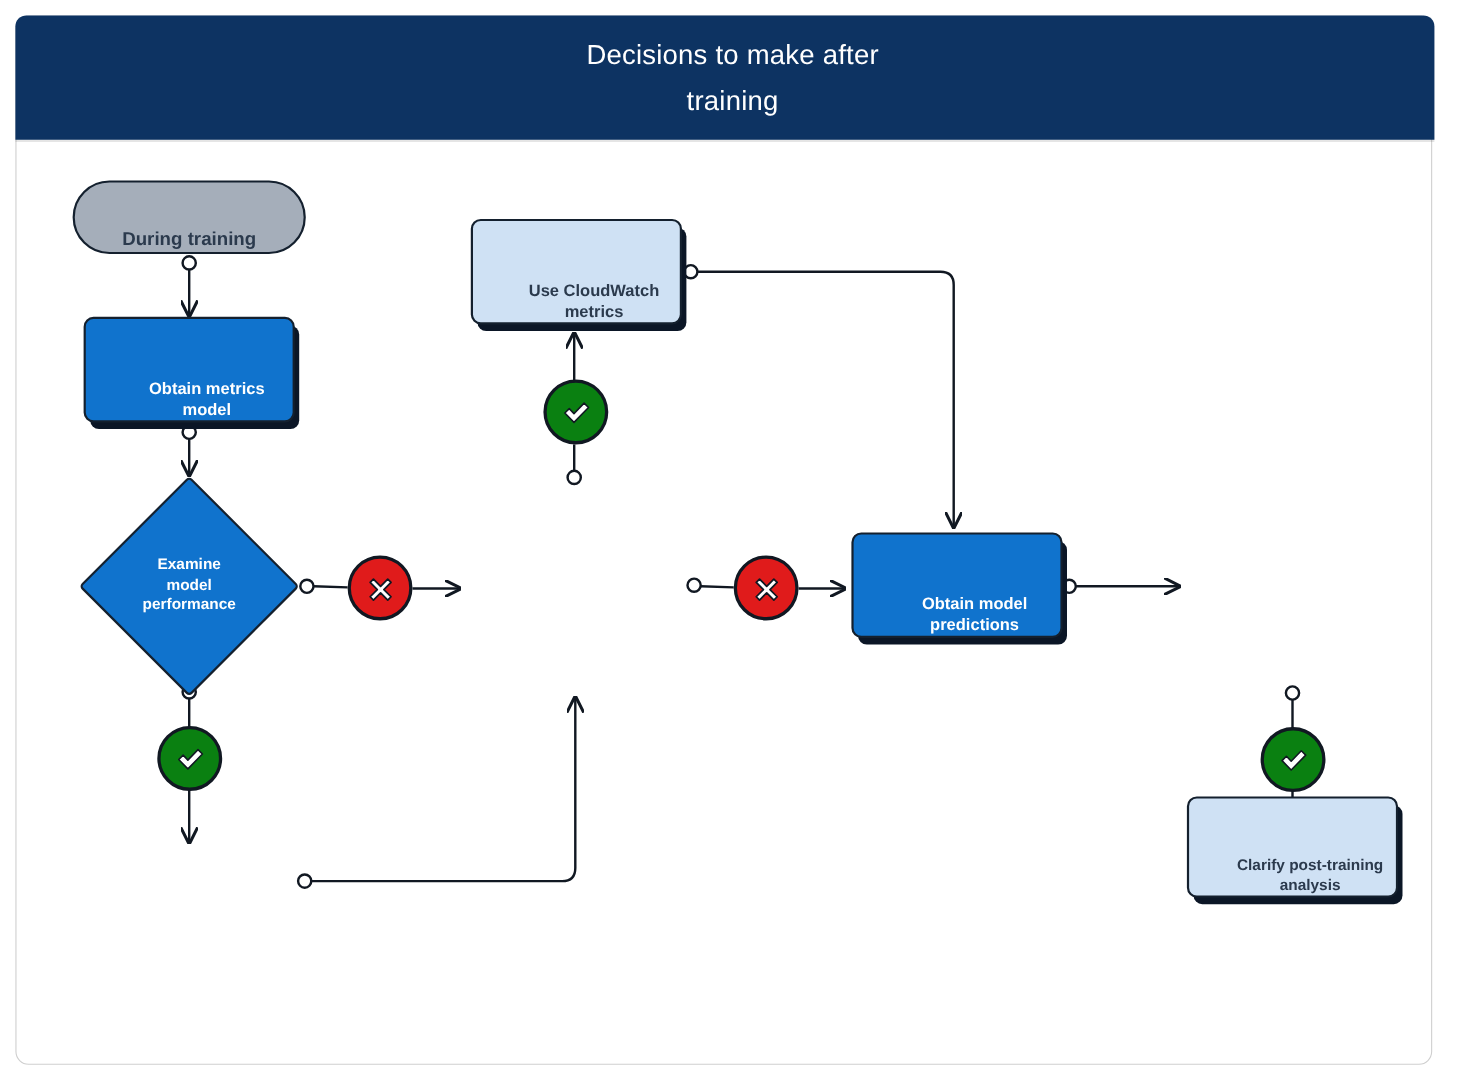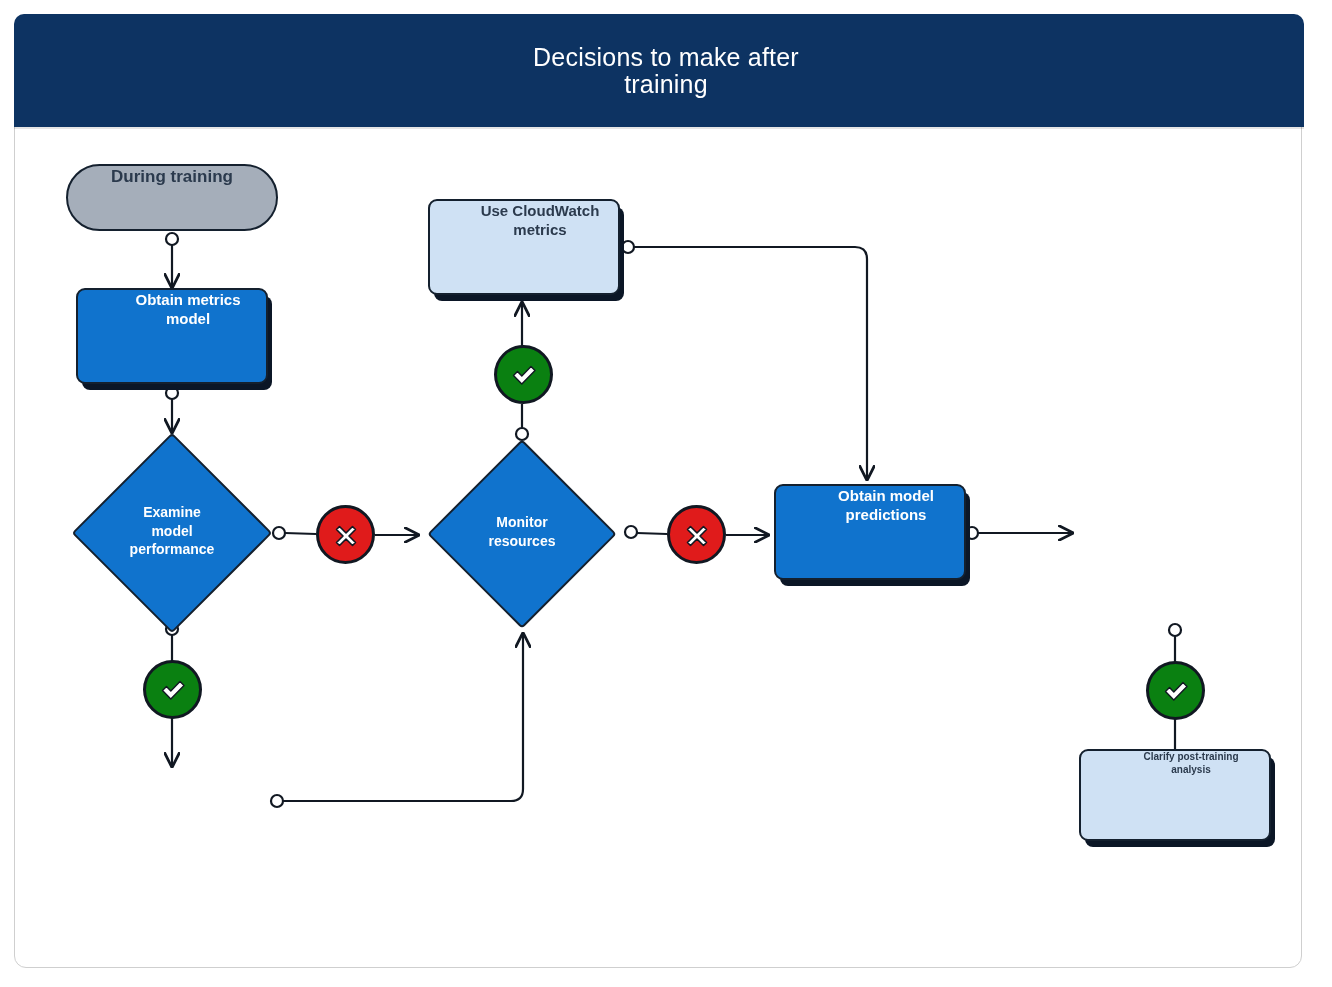--- a/index.html
+++ b/index.html
@@ -41,41 +41,41 @@
     box-sizing: border-box;
     display: flex;
     align-items: center;
     justify-content: center;
     box-shadow: 0 2px 0 rgba(0,0,0,0.10);
   }
   .header-title {
     color: #ffffff;
     font-size: 25px;
     font-weight: 400;
-    line-height: 27px;
+    line-height: 42px;
     text-align: center;
     letter-spacing: .2px;
     white-space: pre-line;
     margin-left: 14px;
   }
   
   #edges {
     position: absolute;
     left: 0;
     top: 0;
     width: 1332px;
     height: 987px;
     pointer-events: none;
   }
   
   .node {
     position: absolute;
     box-sizing: border-box;
     display: flex;
-    align-items: flex-start;
+    align-items: flex-end;
     justify-content: center;
     text-align: center;
     font-weight: bold;
     line-height: 1.28;
   }
   .node .lbl { display: block; white-space: pre-line; }
 
   .n-rect {
     border: 2px solid #14202e;
     border-radius: 9px;
@@ -242,33 +242,28 @@
 model
 performance</div>
   </div>
 
 
   <div class="node n-rect n-lblue" style="left:428px; top:199px; width:192px; height:96px; font-size:15px;">
     <span class="lbl">Use CloudWatch
 metrics</span>
   </div>
 
-  <div class="n-diamond-wrap" style="left:455px; top:467px; width:134px; height:134px;">
-    <div class="n-diamond-shape"></div>
-    <div class="n-diamond-text" style="left:-28px; top:-2px; width:190px;">Monitor
-resources</div>
-  </div>
 
   <div class="node n-rect n-blue" style="left:774px; top:484px; width:192px; height:96px; font-size:15px;">
     <span class="lbl">Obtain model
 predictions</span>
   </div>
 
 
-  <div class="node n-rect n-lblue" style="left:1079px; top:749px; width:192px; height:92px; font-size:10px;">
+  <div class="node n-rect n-lblue" style="left:1079px; top:724px; width:192px; height:92px; font-size:14px;">
     <span class="lbl">Clarify post-training
 analysis</span>
   </div>
 
   <div class="marker marker-no" style="left:316px; top:505px; width:59px; height:59px;">
     <svg width="30" height="30" viewBox="0 0 30 30">
       <path d="M8.5 6.5 L15 13 L21.5 6.5 L24.5 9.5 L18 16 L24.5 22.5 L21.5 25.5 L15 19 L8.5 25.5 L5.5 22.5 L12 16 L5.5 9.5 Z" fill="#ffffff" stroke="#111822" stroke-width="1.6" stroke-linejoin="round"></path>
     </svg>
   </div>
 

